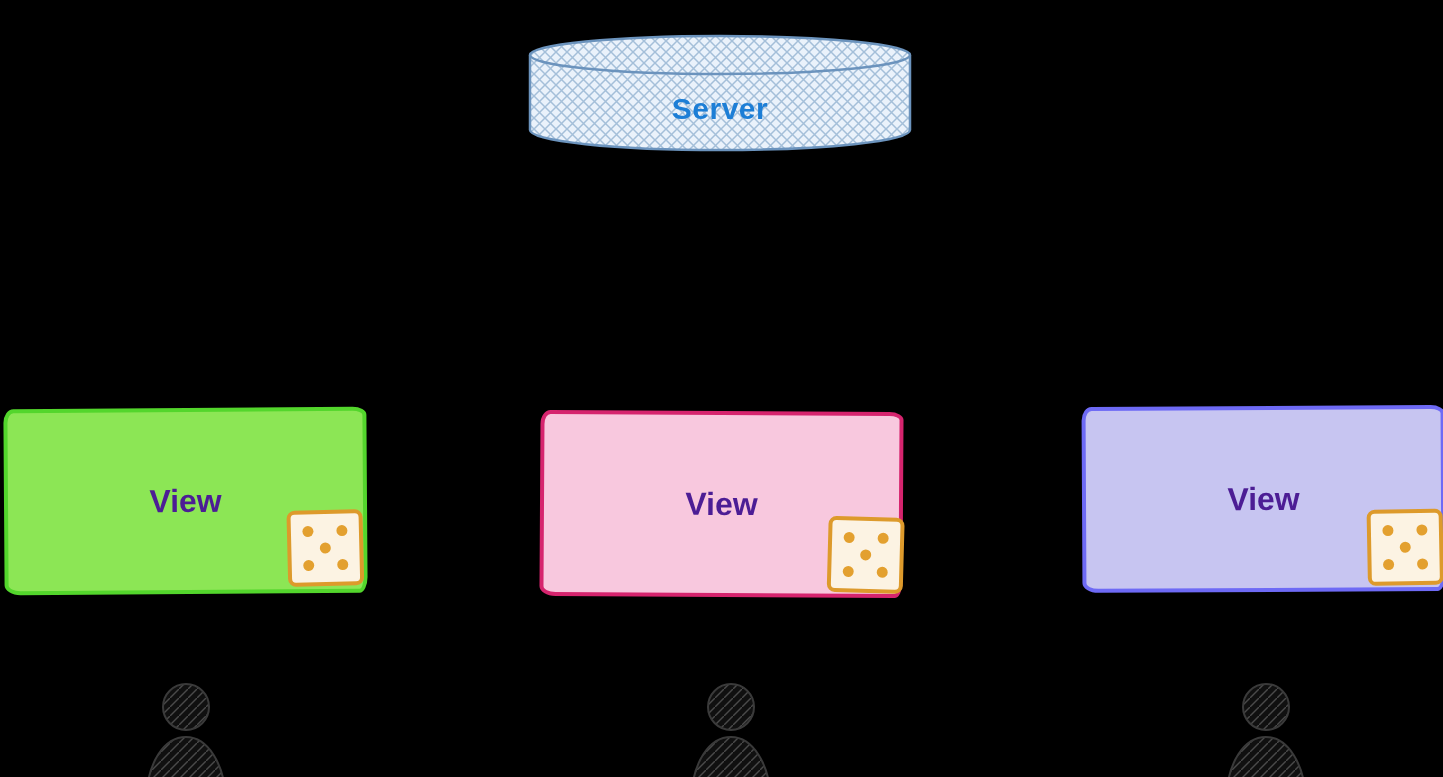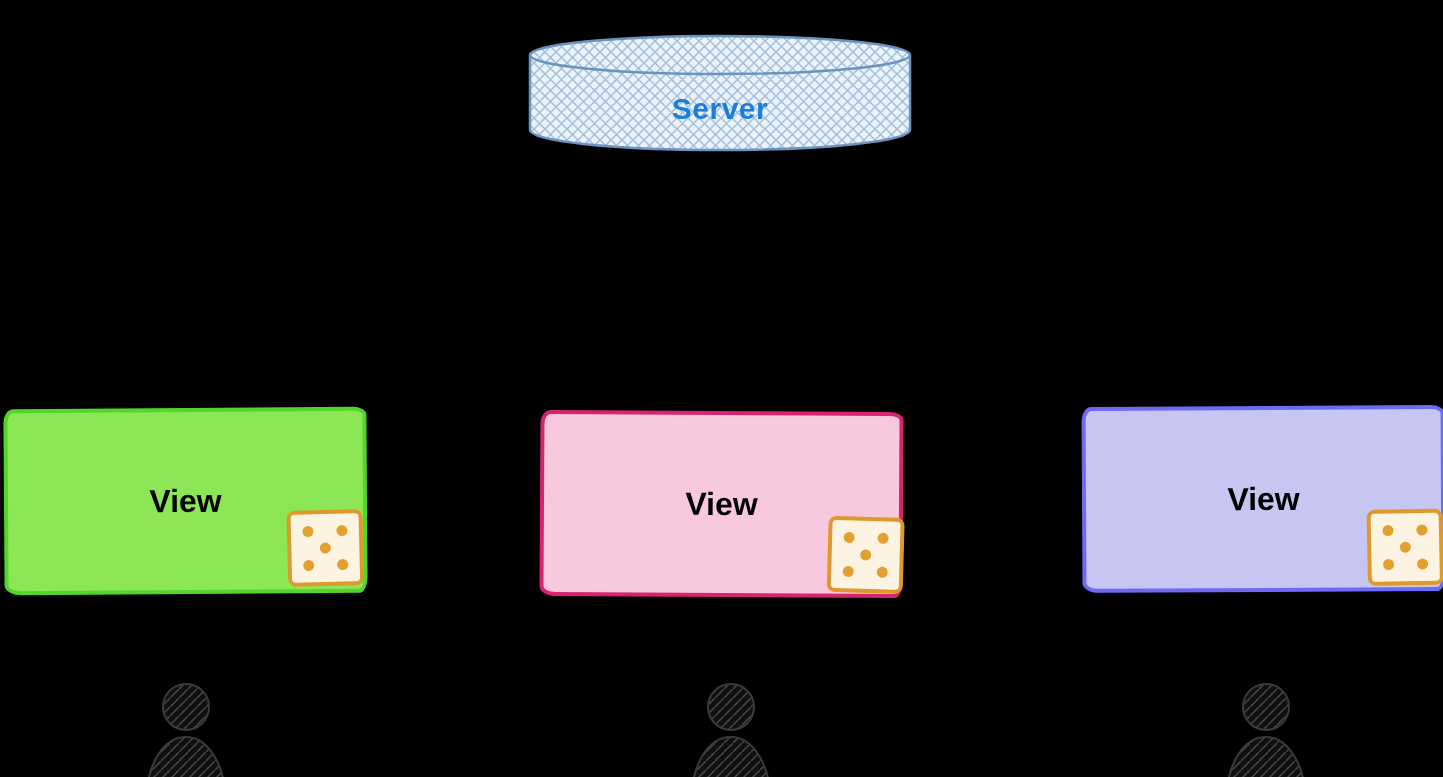--- a/index.html
+++ b/index.html
@@ -30,21 +30,21 @@
     width:355px;height:178px;
     border:4px solid;
     border-radius:10px 14px 8px 16px / 14px 8px 16px 10px;
     display:flex;align-items:center;justify-content:center;
     box-sizing:content-box;
   }
   .view-green {left:4px;   top:380px; background:#8ce655; border-color:#53d62c; transform:rotate(-0.4deg);}
   .view-pink  {left:540px; top:383px; background:#f8c8de; border-color:#d6246e; transform:rotate(0.35deg);}
   .view-purple{left:1082px;top:378px; background:#c7c5f1; border-color:#6e6af5; transform:rotate(-0.3deg);}
   .view-label{
-    font-size:32px;font-weight:bold;color:#000000;
+    font-size:32px;font-weight:bold;color:#4c1d95;
   }
 
   
   .dice{
     position:absolute;right:-1px;bottom:2px;
     width:78px;height:78px;
   }
   .dice svg{display:block;}
   .dice-1{transform:rotate(-1deg);}
   .dice-2{transform:rotate(1.2deg);right:-6px;bottom:0px;}

